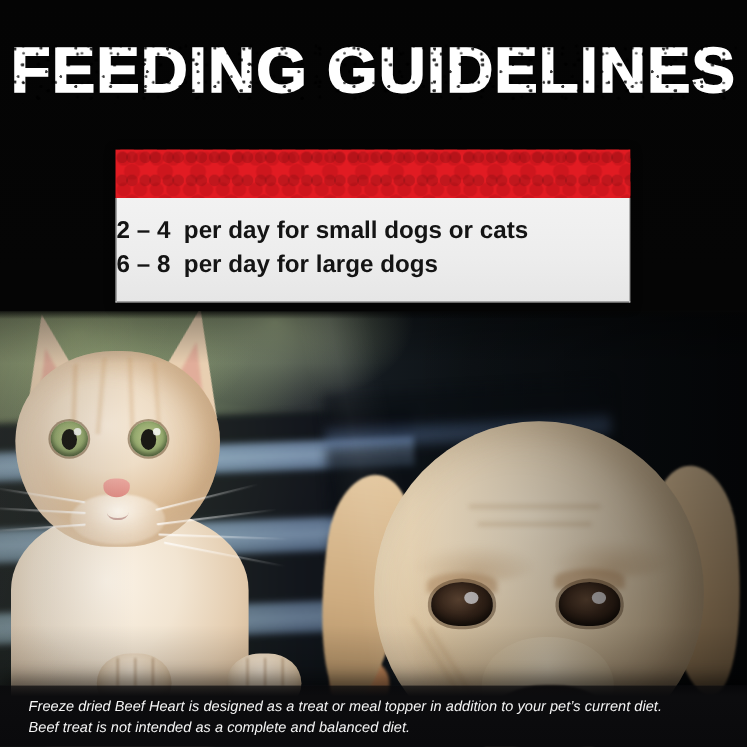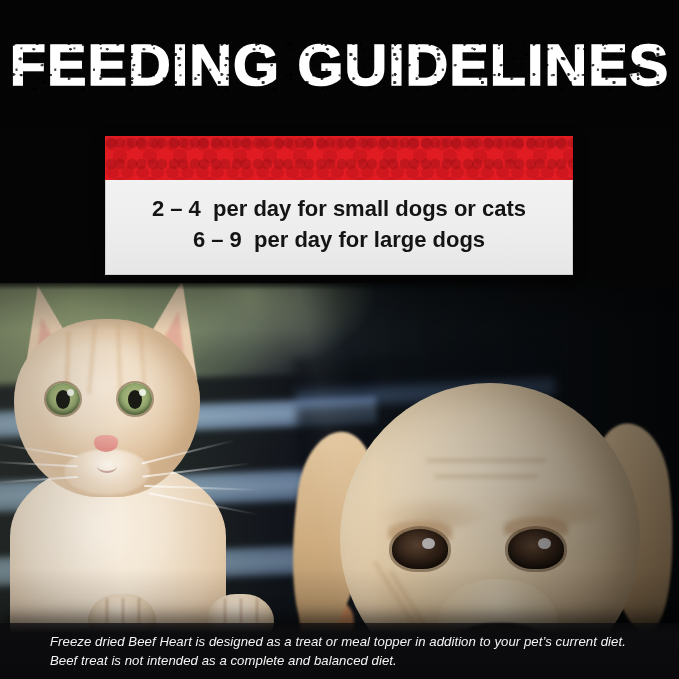--- a/index.html
+++ b/index.html
@@ -434,21 +434,21 @@
     font-size: 22.5px;
     letter-spacing: .3px;
     white-space: nowrap;
     text-shadow: 0 1px 2px rgba(0,0,0,.35);
   }
   .card-body {
     background: linear-gradient(to bottom, #f2f2f2 0%, #ededed 55%, #e6e6e6 100%);
     border: 1px solid #cfcfcf;
     border-top: none;
     padding: 13px 0 19px;
-    text-align: center;
+    text-align: left;
   }
   .feed-line {
     color: #141414;
     font-family: "Liberation Sans", sans-serif;
     font-weight: bold;
     font-size: 22px;
     line-height: 1.42;
     white-space: pre;
   }
 
@@ -464,21 +464,20 @@
     box-sizing: border-box;
   }
   .disclaimer-line {
     color: #f4f4f4;
     font-family: "Liberation Sans", sans-serif;
     font-style: italic;
     font-size: 13.2px;
     line-height: 1.45;
     letter-spacing: .05px;
     white-space: nowrap;
-    margin-left: 24px;
   }
 </style>
 </head>
 <body>
 
 <div id="poster">
 
   <div class="photo">
     <div class="bg-outdoor"></div>
     <div class="slats"></div>
@@ -565,21 +564,21 @@
       <span class="title-grunge"></span>
     </span>
   </div>
 
   <div class="card">
     <div class="card-header">
       <div class="card-header-hearts"></div>
     </div>
     <div class="card-body">
       <div class="feed-line">2 – 4  per day for small dogs or cats</div>
-      <div class="feed-line">6 – 9  per day for large dogs</div>
+      <div class="feed-line">6 – 8  per day for large dogs</div>
     </div>
   </div>
 
   <div class="disclaimer">
     <div class="disclaimer-line">Freeze dried Beef Heart is designed as a treat or meal topper in addition to your pet’s current diet.</div>
     <div class="disclaimer-line">Beef treat is not intended as a complete and balanced diet.</div>
   </div>
 
 </div>
 

